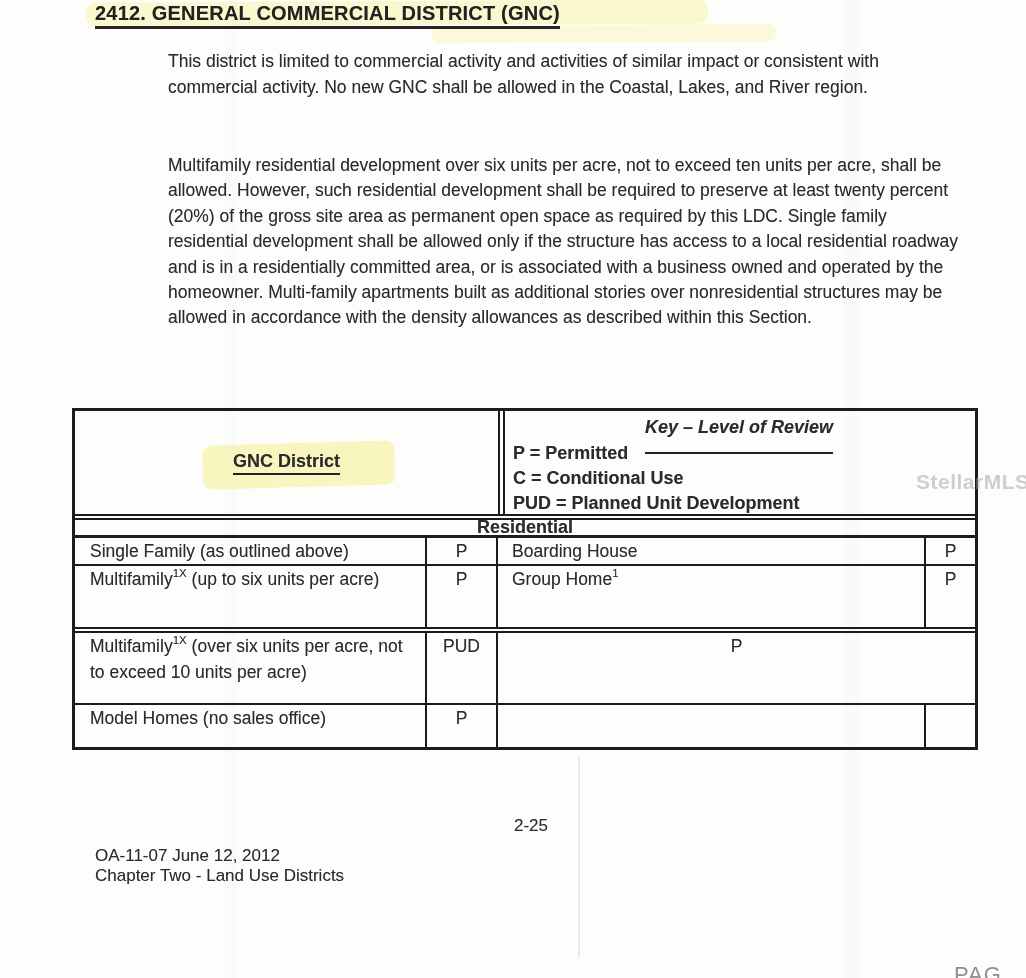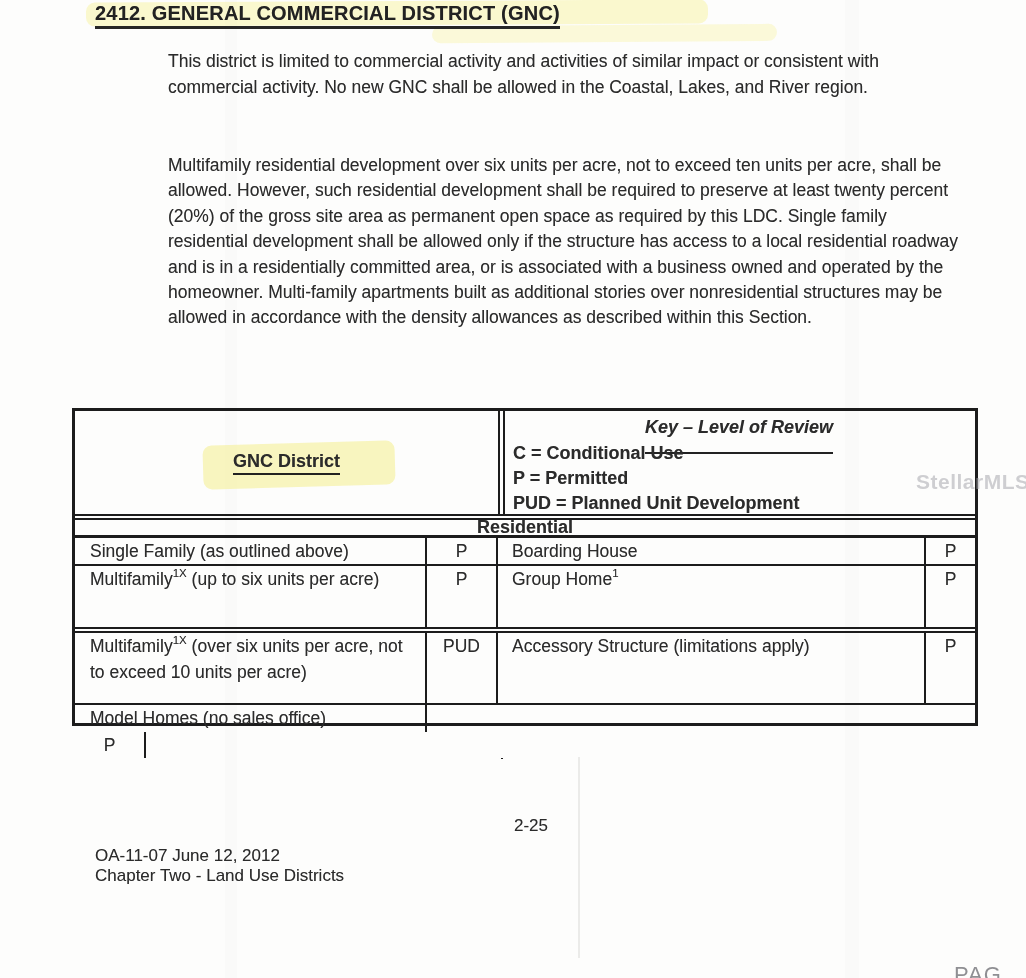--- a/index.html
+++ b/index.html
@@ -43,21 +43,21 @@
   .gnc{font-weight:bold;font-size:18px;border-bottom:2.5px solid #222;padding-bottom:1px;position:relative;z-index:2;}
   .hcell-right{flex:1;border-left:7px double #1c1c1c;padding:4px 10px 0 8px;font-weight:bold;font-size:18px;line-height:25px;}
   .key-title{text-align:center;font-style:italic;margin-bottom:1px;}
   .key-title span{border-bottom:2px solid #222;padding-bottom:15px;}
   .row-uses{height:28px;border-top:6px double #1c1c1c;display:flex;align-items:center;justify-content:center;font-weight:bold;font-size:18px;}
   .row-res{height:21px;border-top:6px double #1c1c1c;display:flex;align-items:center;justify-content:center;font-weight:bold;font-size:18px;}
   .trow{display:flex;border-top:3px solid #1c1c1c;align-items:stretch;}
   .trow.r1{height:29px;}
   .trow.r2{height:63px;border-top-width:2px;}
   .trow.r3{height:76px;border-top:6px double #1c1c1c;}
-  .trow.r4{height:20px;border-top-width:2px;flex-direction:column;}
+  .trow.r4{height:44px;border-top-width:2px;}
   .c1{width:352px;border-right:2px solid #1c1c1c;padding:1px 6px 0 15px;line-height:25.5px;}
   .c2{width:71px;border-right:2px solid #1c1c1c;text-align:center;padding-top:1px;line-height:25.5px;}
   .c3{width:428px;border-right:2px solid #1c1c1c;padding:1px 6px 0 14px;line-height:25.5px;}
   .c4{flex:1;text-align:center;padding-top:1px;line-height:25.5px;}
   sup{font-size:11.5px;position:relative;top:-1px;line-height:0;}
   
   .page-num{position:absolute;left:481px;top:816px;width:100px;text-align:center;font-size:17px;}
   .foot-line1{position:absolute;left:95px;top:846px;font-size:17px;}
   .foot-line2{position:absolute;left:95px;top:866px;font-size:17px;}
   
@@ -89,22 +89,22 @@
   <p class="para p2">Multifamily residential development over six units per acre, not to exceed ten units per acre, shall be allowed. However, such residential development shall be required to preserve at least twenty percent (20%) of the gross site area as permanent open space as required by this LDC. Single family residential development shall be allowed only if the structure has access to a local residential roadway and is in a residentially committed area, or is associated with a business owned and operated by the homeowner. Multi-family apartments built as additional stories over nonresidential structures may be allowed in accordance with the density allowances as described within this Section.</p>
 
   <div class="use-table">
 
     <div class="thead">
       <div class="hcell-left">
         <span class="gnc">GNC District</span>
       </div>
       <div class="hcell-right">
         <div class="key-title"><span>Key – Level of Review</span></div>
+        <div class="key-line">P = Permitted</div>
         <div class="key-line">C = Conditional Use</div>
-        <div class="key-line">P = Permitted</div>
         <div class="key-line">PUD = Planned Unit Development</div>
       </div>
     </div>
 
     <div class="row-res">Residential</div>
 
     <div class="trow r1">
       <div class="c1"><span>Single Family (as outlined above)</span><sup></sup><span></span></div>
       <div class="c2">P</div>
       <div class="c3"><span>Boarding House</span><sup></sup><span></span></div>
@@ -114,21 +114,20 @@
     <div class="trow r2">
       <div class="c1"><span>Multifamily</span><sup>1X</sup><span> (up to six units per acre)</span></div>
       <div class="c2">P</div>
       <div class="c3"><span>Group Home</span><sup>1</sup><span></span></div>
       <div class="c4">P</div>
     </div>
 
     <div class="trow r3">
       <div class="c1"><span>Multifamily</span><sup>1X</sup><span> (over six units per acre, not to exceed 10 units per acre)</span></div>
       <div class="c2">PUD</div>
-      <div class="c3"><span>Accessory Structure (limitations apply)</span><sup></sup><span></span></div>
       <div class="c4">P</div>
     </div>
 
     <div class="trow r4">
       <div class="c1"><span>Model Homes (no sales office)</span><sup></sup><span></span></div>
       <div class="c2">P</div>
       <div class="c3"><span></span><sup></sup><span></span></div>
       <div class="c4"></div>
     </div>
 

